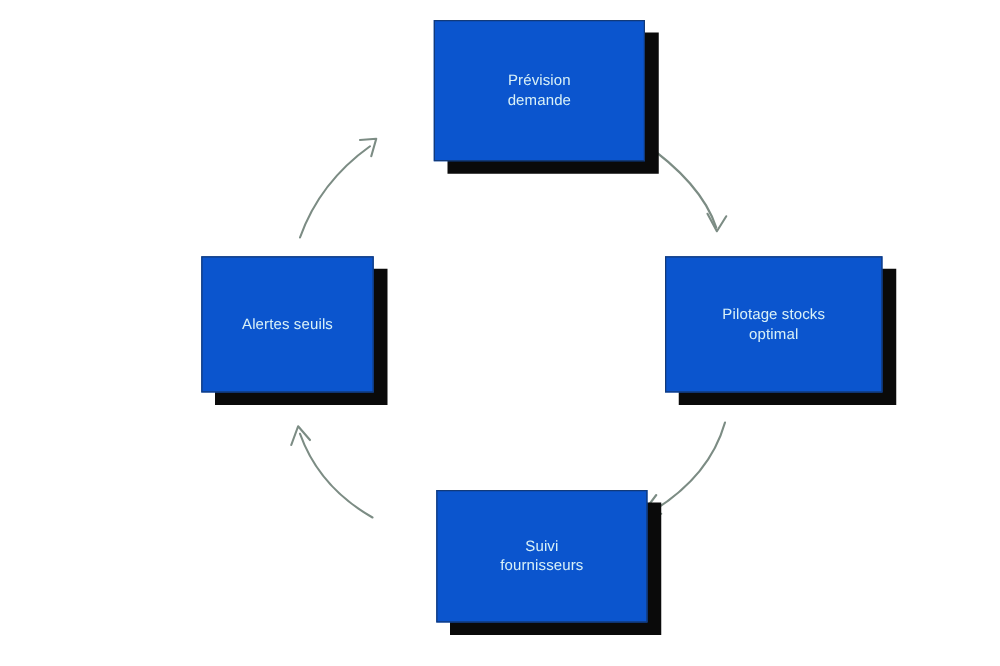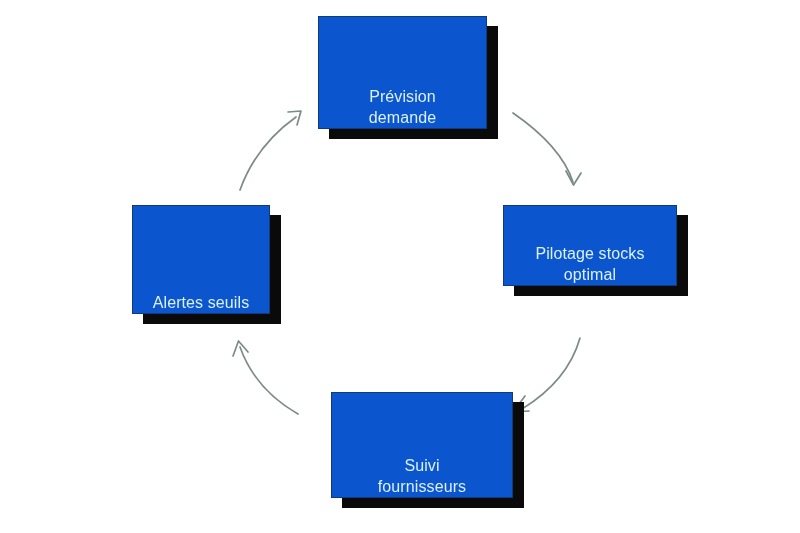--- a/index.html
+++ b/index.html
@@ -14,53 +14,54 @@
     position: relative;
     width: 800px;
     height: 533px;
     background: #ffffff;
     overflow: hidden;
   }
   .node {
     position: absolute;
     box-sizing: border-box;
     display: flex;
-    align-items: flex-end;
+    align-items: center;
     justify-content: center;
     text-align: center;
     color: #d9f1f7;
-    font-size: 16px;
+    font-size: 12px;
     line-height: 1.28;
     letter-spacing: 0.1px;
     background: #0B55CE;
     border: 1px solid #123a7a;
     box-shadow: 11px 10px 0 0 #0a0a0a;
     user-select: none;
+    margin-left: 29px;
   }
   .node .label {
     display: block;
     padding: 0 10px;
     white-space: pre-line;
   }
   #node-prevision {
     left: 318px;
     top: 16px;
     width: 169px;
     height: 113px;
   }
   #node-pilotage {
     left: 503px;
     top: 205px;
     width: 174px;
-    height: 81px;
+    height: 109px;
   }
   #node-suivi {
-    left: 331px;
+    left: 320px;
     top: 392px;
-    width: 182px;
+    width: 169px;
     height: 106px;
   }
   #node-alertes {
     left: 132px;
     top: 205px;
     width: 138px;
     height: 109px;
   }
   #arrow-layer {
     position: absolute;

